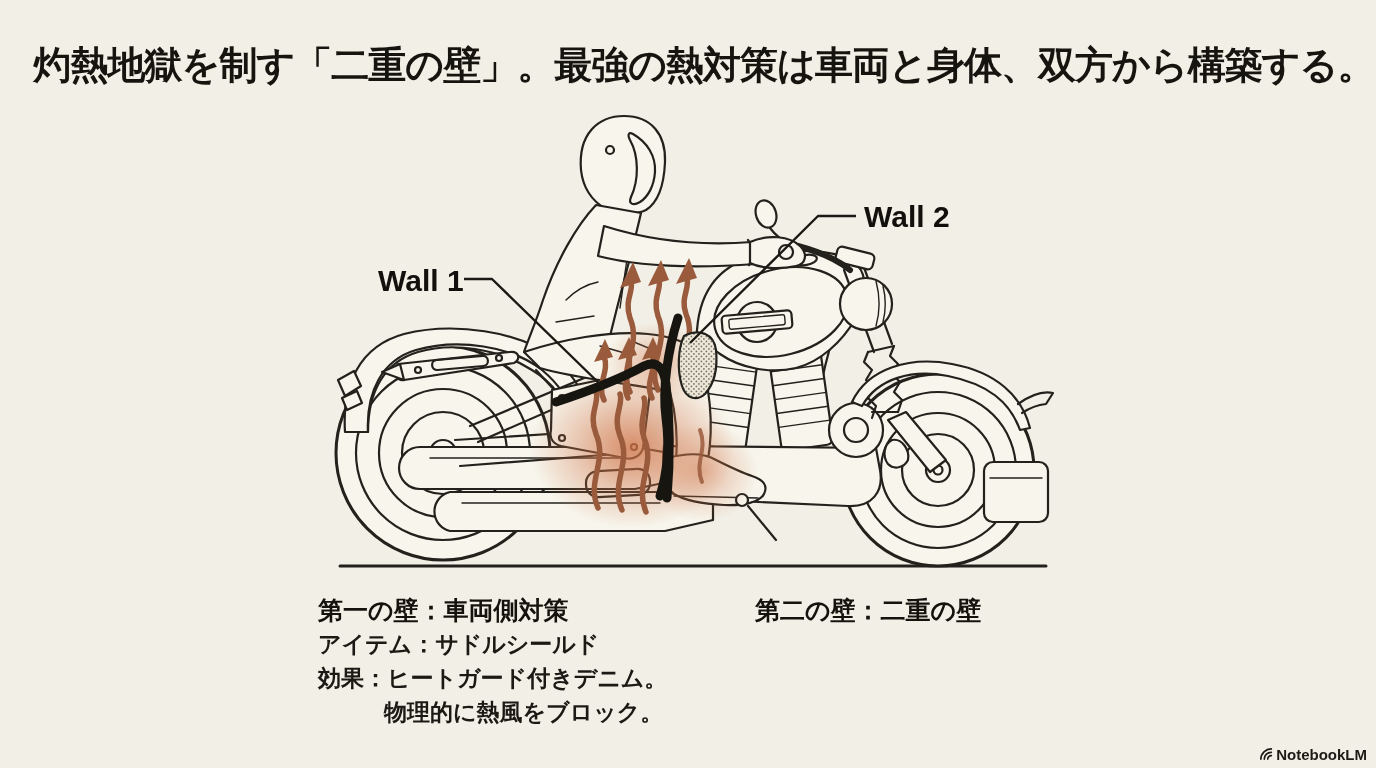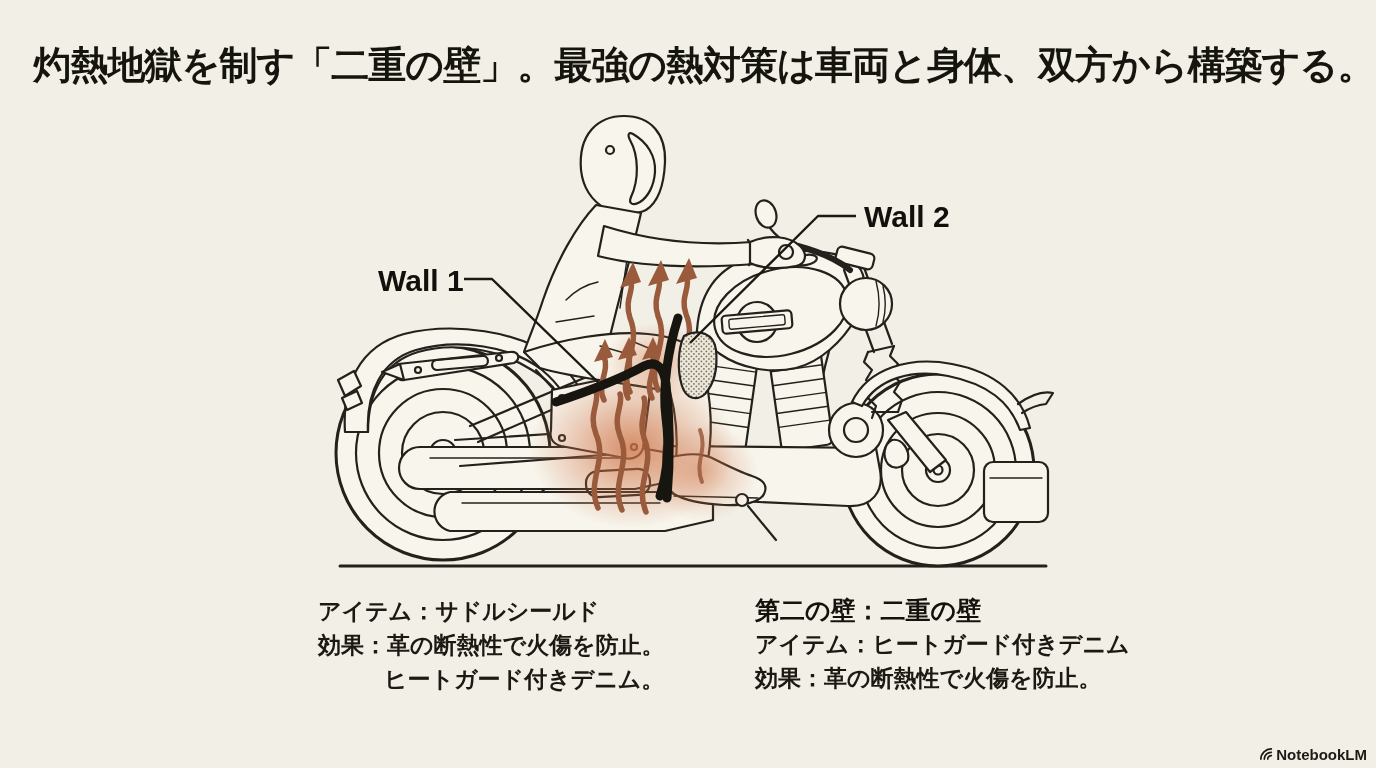--- a/index.html
+++ b/index.html
@@ -241,32 +241,29 @@
   <path class="thick" d="M678,318 C668,350 662,388 666,418 C670,448 667,474 660,496"></path>
 
   <path class="leader" d="M464,279 L492,279 L604,388"></path>
   <path class="leader" d="M856,216 L818,216 L690,343"></path>
   <text class="wall-label" x="378" y="291">Wall 1</text>
   <text class="wall-label" x="864" y="227">Wall 2</text>
 </svg>
 
 <div class="cols">
   <div class="col col-left">
+    <h2>第一の壁：車両側対策</h2>
     <div class="body">
       <div class="line">アイテム：サドルシールド</div>
-      <div class="line">効果：革の断熱性で火傷を防止。</div>
-      <div class="line indent">ヒートガード付きデニム。</div>
+      <div class="line">効果：ヒートガード付きデニム。</div>
+      <div class="line indent">物理的に熱風をブロック。</div>
     </div>
   </div>
   <div class="col col-right">
     <h2>第二の壁：二重の壁</h2>
-    <div class="body">
-      <div class="line">アイテム：ヒートガード付きデニム</div>
-      <div class="line">効果：革の断熱性で火傷を防止。</div>
-    </div>
   </div>
 </div>
 
 <div class="footer">
   <svg width="18" height="18" viewBox="0 0 20 20">
     <g fill="none" stroke="#1d1b16" stroke-width="1.9" stroke-linecap="round">
       <path d="M3.2,15.6 A11.4,11.4 0 0 1 14.8,4.4"></path>
       <path d="M7,15.6 A7.6,7.6 0 0 1 14.8,8.1"></path>
       <path d="M10.8,15.6 A3.8,3.8 0 0 1 14.8,11.9"></path>
     </g>

